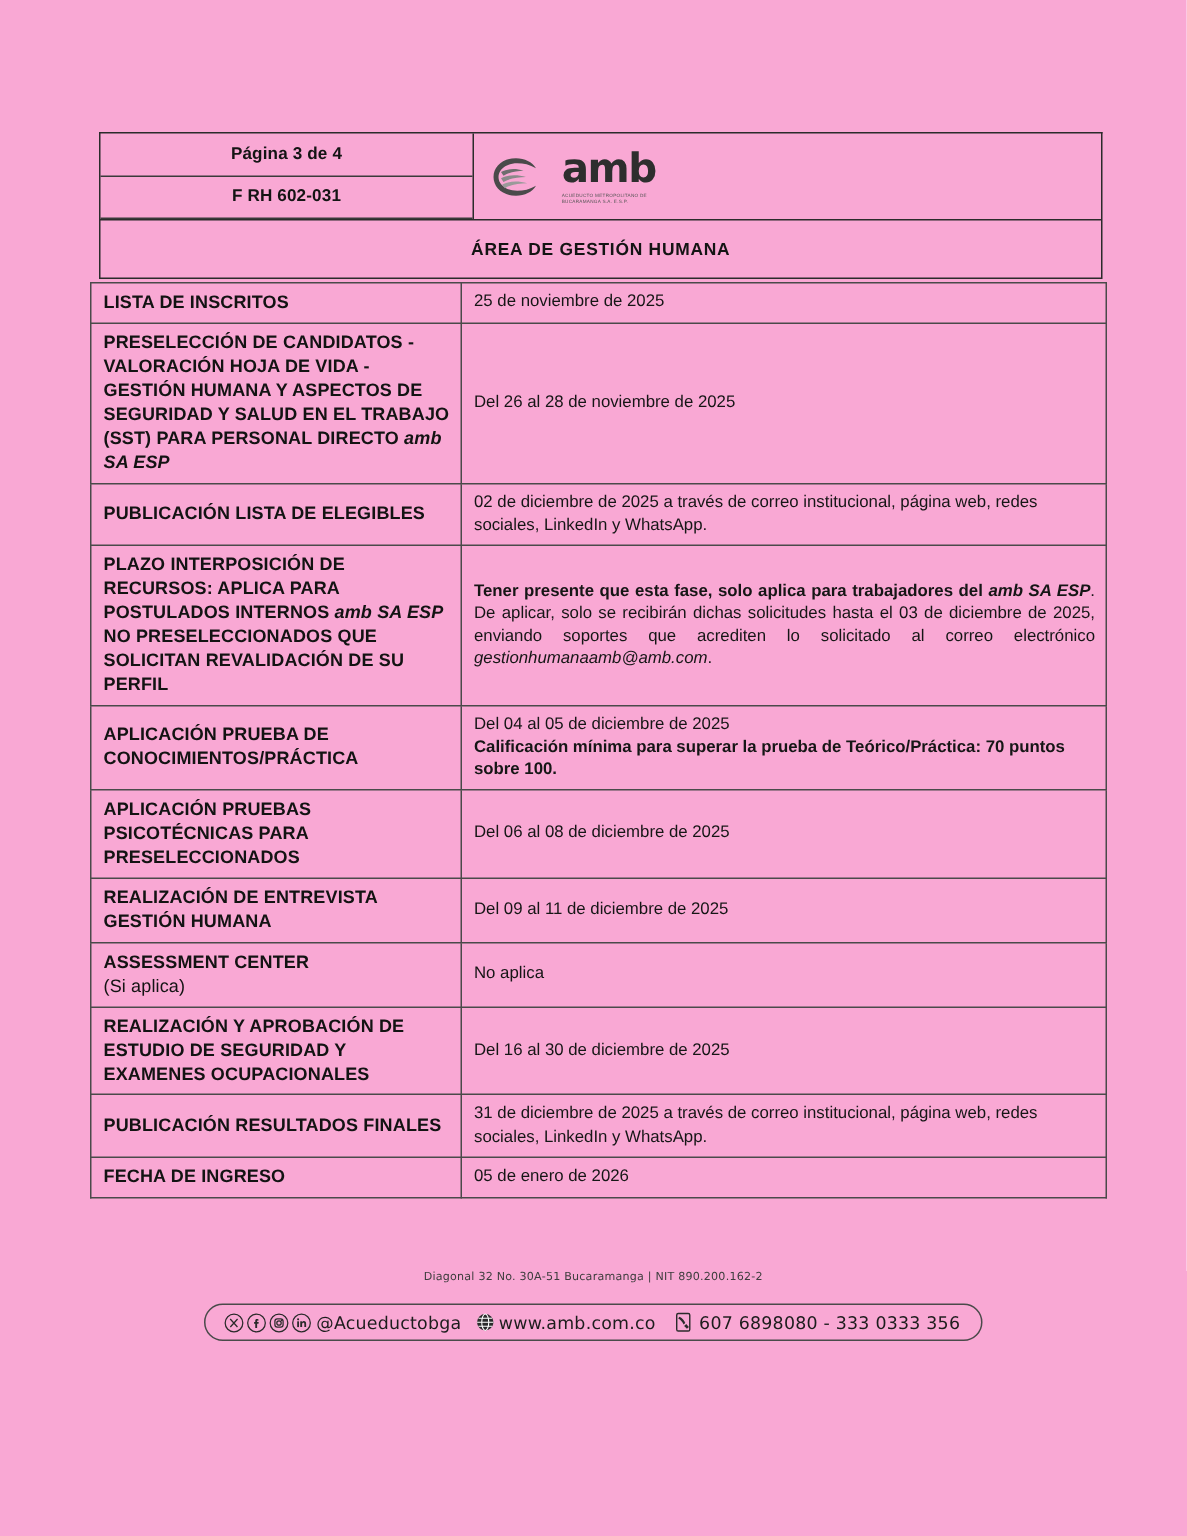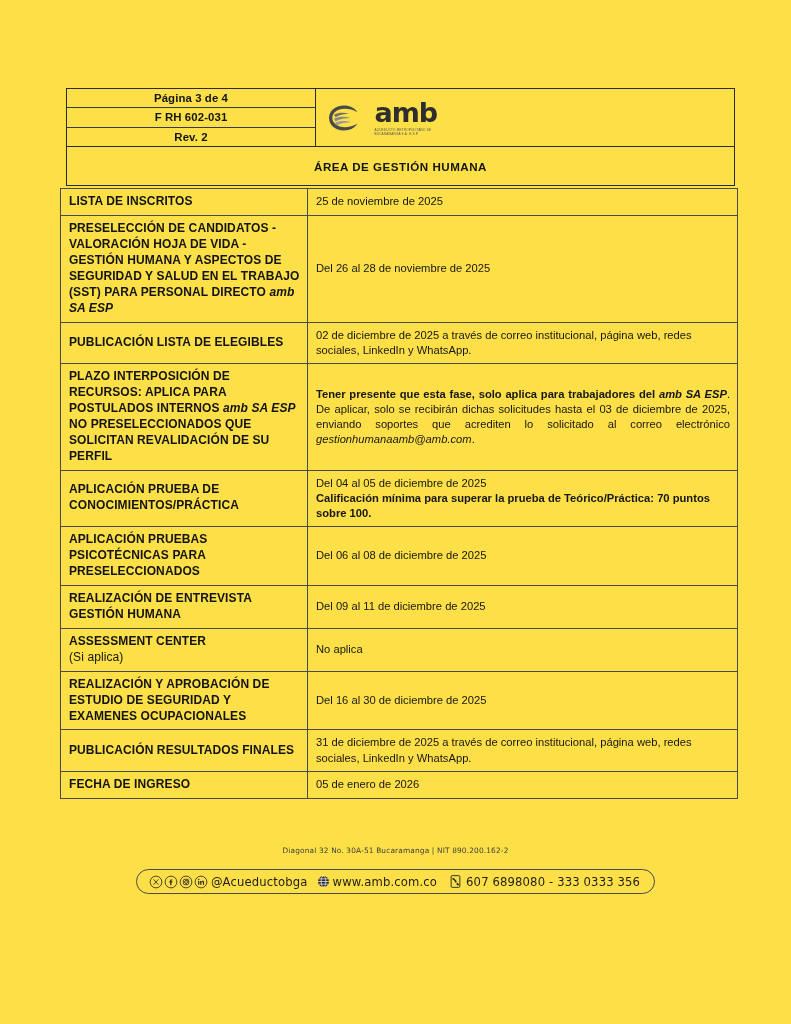--- a/index.html
+++ b/index.html
@@ -14,21 +14,21 @@
     font-family: "Liberation Sans", sans-serif;
     color: #111111;
     overflow: hidden;
   }
 
   .page {
     position: absolute;
     left: 0; top: 0;
     width: 791px;
     height: 1024px;
-    background: #fde047;
+    background: #f9a8d4;
   }
 
   
   .header-wrap {
     position: absolute;
     left: 66px;
     top: 88px;
     width: 669px;
   }
   .hdr-top {
@@ -192,21 +192,20 @@
 <body>
 
 <div class="page">
 
   <div class="header-wrap">
     <div class="hdr-top">
 
       <div class="hdr-left">
         <div class="hdr-left-cell">Página 3 de 4</div>
         <div class="hdr-left-cell">F RH 602-031</div>
-        <div class="hdr-left-cell last">Rev. 2</div>
       </div>
 
 
       <div class="hdr-logo">
         <div class="logo-row">
           <svg class="logo-mark" viewBox="0 0 40 36">
             <path d="M20 3 C9 3 2 10 2 18 C2 26 9 33 20 33 C27 33 33 30 36 25 C31 28 26 29 21 29 C12 29 6 24 6 18 C6 12 12 7 21 7 C26 7 31 8 36 11 C33 6 27 3 20 3 Z" fill="#4a4a4a"></path>
             <path d="M8 14 C14 11 20 11 26 13 C21 13 15 14 10 17 Z" fill="#6e6e6e"></path>
             <path d="M8 19 C14 16 21 16 28 18 C22 18 15 19 10 22 Z" fill="#8a8a8a"></path>
             <path d="M9 24 C15 21 22 21 29 23 C23 23 16 24 11 27 Z" fill="#9a9a9a"></path>

